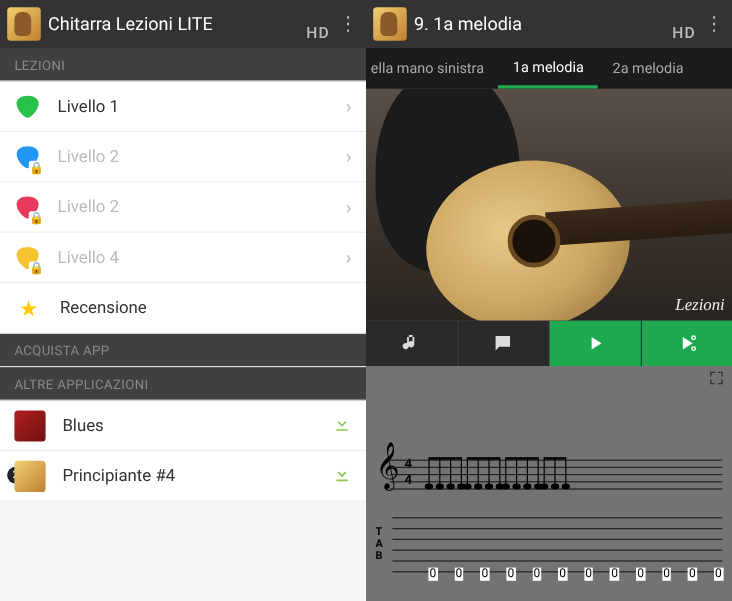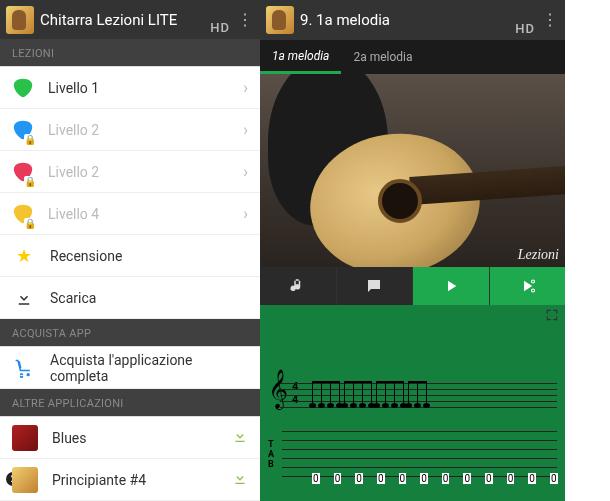--- a/index.html
+++ b/index.html
@@ -1,19 +1,19 @@
 <!DOCTYPE html>
 <html><head>
 <meta charset="utf-8">
 <style>
 * { margin: 0; padding: 0; box-sizing: border-box; }
 body { width: 610px; height: 501px; font-family: Roboto, Arial, sans-serif; font-size: 13px; display: flex; background: #fff; overflow: hidden; }
 .pane { display: flex; flex-direction: column; }
-.pane-left { width: 260px; background: #f5f5f5; }
-.pane-right { width: 305px; background: #15803d; }
+.pane-left { width: 305px; background: #f5f5f5; }
+.pane-right { width: 305px; background: #737373; }
 
 
 .actionbar { height: 40px; background: #333; color: #fff; display: flex; align-items: center; padding: 0 6px; gap: 6px; }
 .actionbar .app-icon { width: 28px; height: 28px; background: linear-gradient(135deg,#f0d070,#c08030); border-radius: 3px; position: relative; }
 .actionbar .app-icon::after { content:""; position:absolute; left:6px; top:4px; width:14px; height:20px; background:#8b5a2b; border-radius:6px 6px 4px 4px; }
 .actionbar .title { flex: 1; font-size: 15px; font-weight: 400; }
 .actionbar .hd { font-size: 13px; color: #bbb; font-weight: 500; letter-spacing: 1px; margin-top: 16px; }
 .actionbar .overflow { width: 18px; text-align: center; color: #bbb; font-size: 16px; line-height: 1; }
 
 
@@ -38,21 +38,21 @@
 .thumb { width: 26px; height: 26px; border-radius: 3px; }
 .thumb-red { background: linear-gradient(135deg,#b02020,#701010); }
 .thumb-grn { background: linear-gradient(135deg,#f0d070,#c08030); position: relative; }
 .thumb-num { width: 14px; height: 14px; border-radius: 50%; background: #222; color: #fff; font-size: 9px; display: flex; align-items: center; justify-content: center; position: absolute; left: -6px; top: 5px; }
 
 
 .tabs { height: 34px; background: #1b1b1b; color: #aaa; display: flex; align-items: stretch; font-size: 12px; }
 .tab { flex: 0 0 auto; padding: 0 12px; display: flex; align-items: center; white-space: nowrap; }
 .tab.partial-left { padding-left: 4px; }
 .tab.partial-right { padding-right: 4px; }
-.tab.active { color: #fff; border-bottom: 3px solid #1ea94e; font-style: italic; }
+.tab.active { color: #fff; border-bottom: 3px solid #1ea94e; }
 
 .video { width: 100%; height: 193px; background: #222; position: relative; overflow: hidden; }
 .video .body { position:absolute; left:0; top:0; right:0; bottom:0; background: linear-gradient(180deg,#5a5048 0%, #3a322c 60%, #2a2420 100%); }
 .video .torso { position:absolute; left:8px; top:-18px; width:120px; height:170px; background:#1b1b1b; border-radius:50% 50% 40% 40%; }
 .video .gtr-body { position:absolute; left:50px; top:60px; width:170px; height:140px; background: radial-gradient(ellipse at 40% 40%, #e8c887 0%, #caa560 55%, #8a6a3a 100%); border-radius:50%; transform: rotate(-8deg); }
 .video .gtr-hole { position:absolute; left:118px; top:105px; width:44px; height:44px; background:#1a120a; border-radius:50%; border:4px solid #6b4a22; }
 .video .gtr-neck { position:absolute; left:150px; top:96px; width:200px; height:28px; background: linear-gradient(#3a2a1a,#2a1c10); transform: rotate(-4deg); }
 .video .watermark { position:absolute; right:6px; bottom:4px; color:#eee; font-style: italic; font-family: cursive; font-size: 14px; }
 
 .controls { height: 38px; display: flex; }
@@ -141,41 +141,23 @@
       </div>
       <div class="label">Livello 4</div>
       <div class="chev">›</div>
     </div>
 
     <div class="row">
       <div class="icon-slot star">★</div>
       <div class="label">Recensione</div>
     </div>
 
-    <div class="row">
-      <div class="icon-slot dl">
-        <svg viewBox="0 0 24 24" width="18" height="18">
-            <path fill="#333" d="M12 3v10l4-4 1.4 1.4L12 16 6.6 10.4 8 9l4 4V3h0zM5 19h14v2H5z"></path>
-          </svg>
-      </div>
-      <div class="label">Scarica</div>
-    </div>
   </div>
 
   <div class="section-header">ACQUISTA APP</div>
-  <div class="list">
-    <div class="row">
-      <div class="icon-slot cart">
-        <svg viewBox="0 0 24 24" width="20" height="20">
-            <path fill="#1e88e5" d="M7 4h14l-2 8H9L7 4zM6 4L5 2H2v2h2l3 12h12v-2H8.5L8 12h11l2-8H7zM9 20a2 2 0 100-0 2 2 0 000 0zm0 0a2 2 0 11-0.001 0zM9 18a2 2 0 100 4 2 2 0 000-4zm8 0a2 2 0 100 4 2 2 0 000-4z"></path>
-          </svg>
-      </div>
-      <div class="label">Acquista l'applicazione completa</div>
-    </div>
-  </div>
 
   <div class="section-header">ALTRE APPLICAZIONI</div>
   <div class="list">
     <div class="row">
       <div class="thumb thumb-red"></div>
       <div class="label">Blues</div>
       <div class="dl-green">
         <svg viewBox="0 0 24 24" width="16" height="16">
             <path fill="#8bc34a" d="M12 3v10l4-4 1.4 1.4L12 16 6.6 10.4 8 9l4 4V3zM5 19h14v2H5z"></path>
           </svg>
@@ -199,20 +181,21 @@
 <div class="pane pane-right">
 
   <div class="actionbar">
     <div class="app-icon"></div>
     <div class="title">9. 1a melodia</div>
     <div class="hd">HD</div>
     <div class="overflow">⋮</div>
   </div>
 
   <div class="tabs">
+    <div class="tab partial-left">ella mano sinistra</div>
     <div class="tab active">1a melodia</div>
     <div class="tab partial-right">2a melodia</div>
   </div>
 
   <div class="video">
     <div class="body"></div>
     <div class="torso"></div>
     <div class="gtr-body"></div>
     <div class="gtr-neck"></div>
     <div class="gtr-hole"></div>

